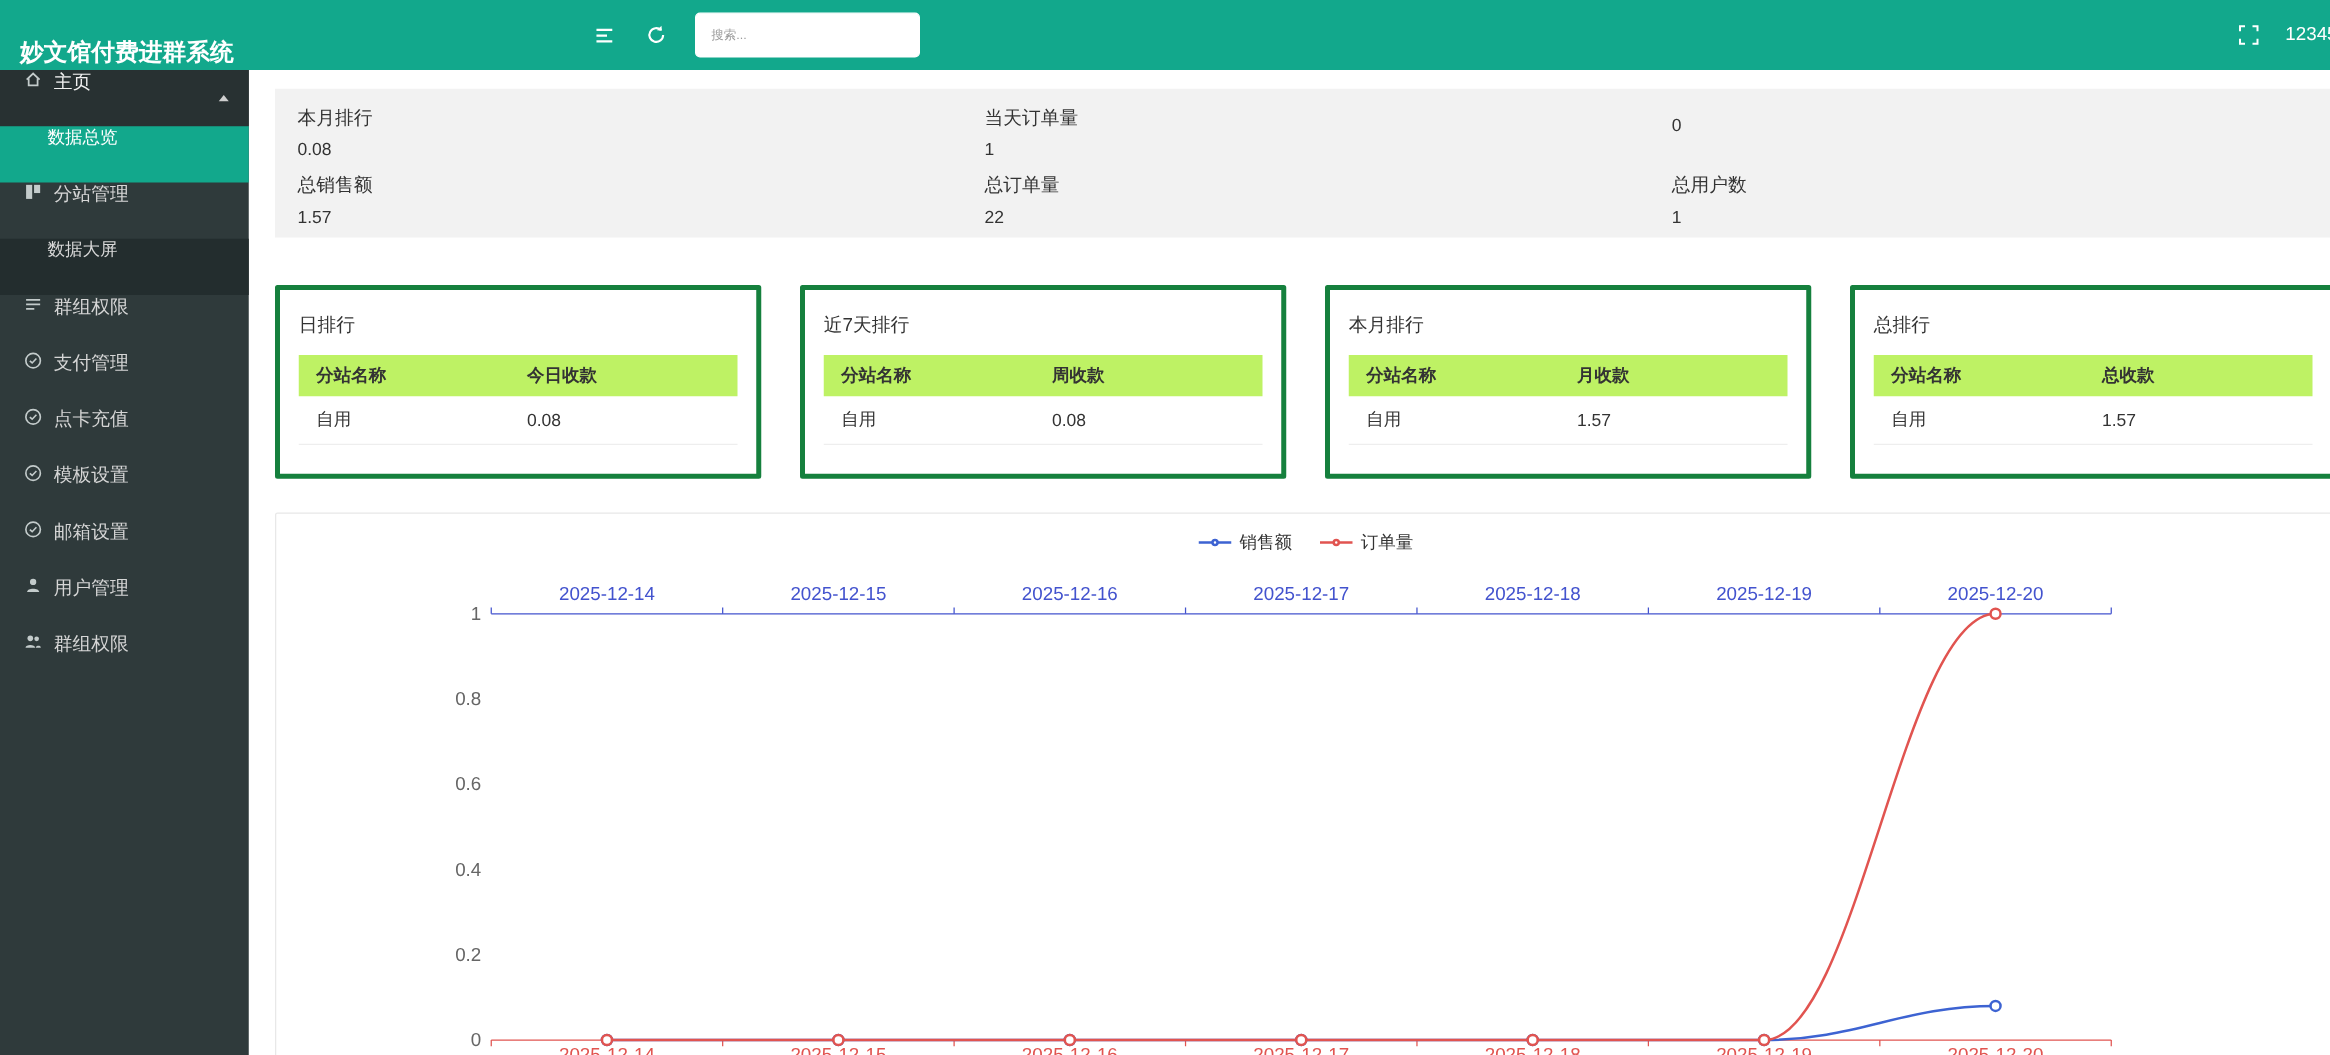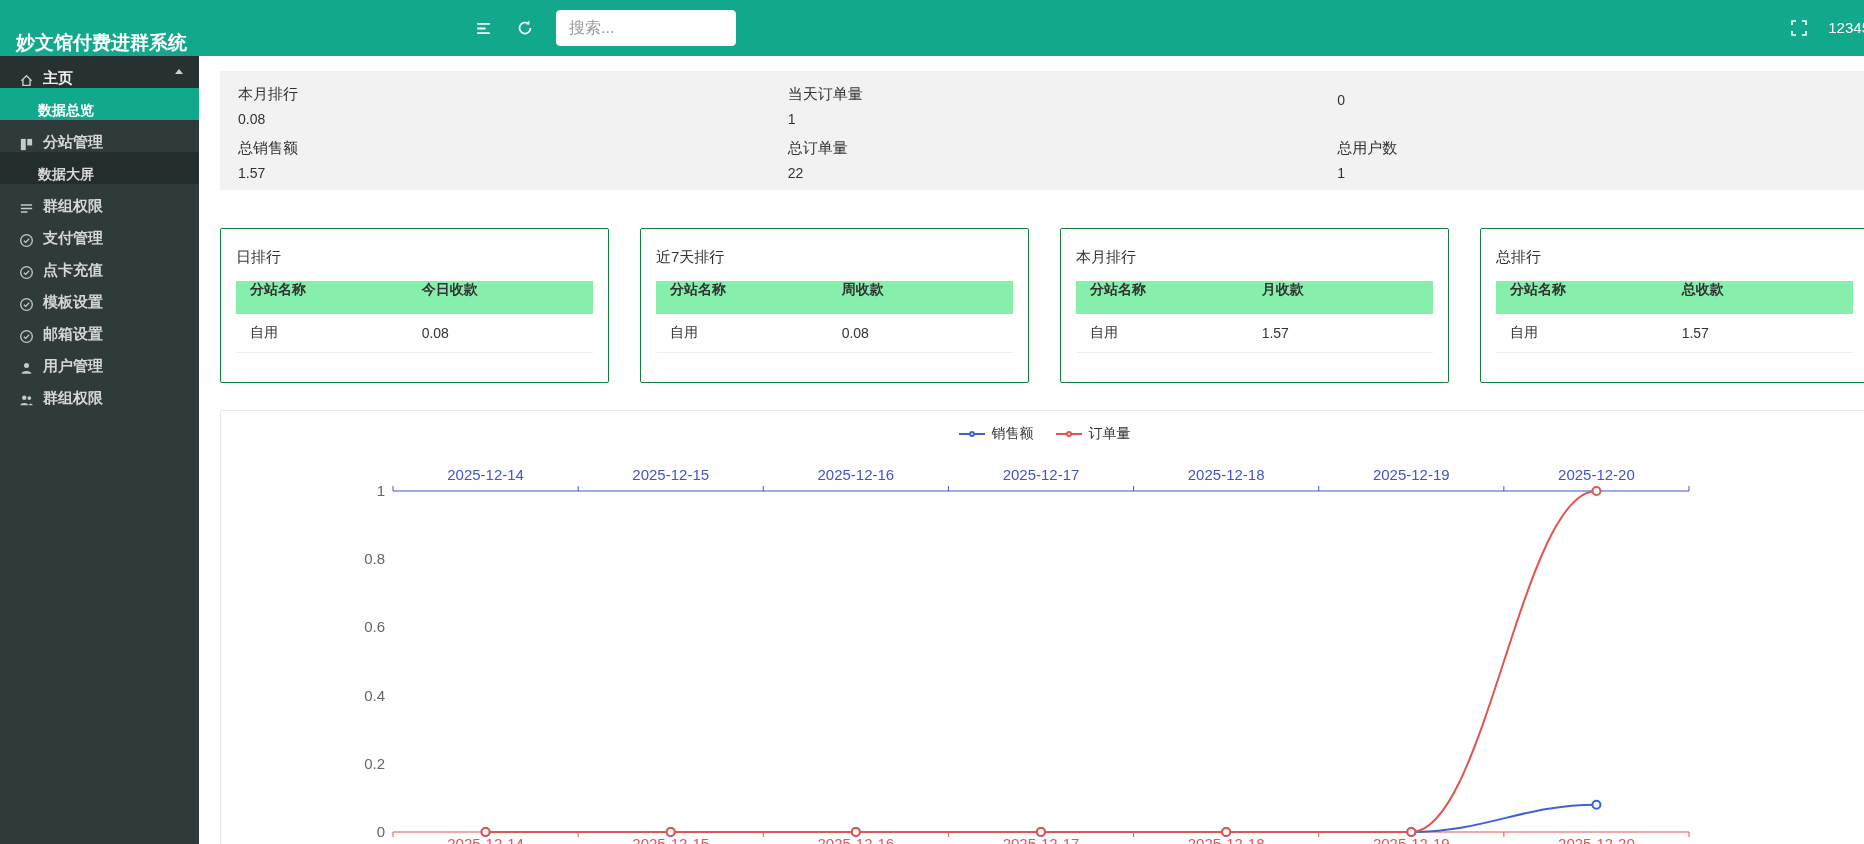--- a/index.html
+++ b/index.html
@@ -6,48 +6,48 @@
   html, body { width: 1864px; height: 844px; overflow: hidden; }
   body { font-family: "Liberation Sans", "DejaVu Sans", sans-serif; background: #fff; }
   .page { position: relative; width: 1864px; height: 844px; overflow: hidden; background: #fff; }
 
   
   .topbar { position: absolute; left: 0; top: 0; width: 1864px; height: 56px; background: #12A88C; z-index: 5; }
   .brand { position: absolute; left: 16px; top: 15px; line-height: 56px; color: #fff; font-size: 19px; font-weight: bold; white-space: nowrap; }
   .topbar-left { position: absolute; left: 472px; top: 0; height: 56px; display: flex; align-items: center; gap: 20px; }
   .topbar-right { position: absolute; right: -6px; top: 0; height: 56px; display: flex; align-items: center; gap: 18px; }
   .tb-icon { display: inline-flex; align-items: center; justify-content: center; width: 22px; height: 22px; color: #fff; cursor: pointer; }
-  .search { width: 180px; height: 36px; border: 1px solid #fff; border-radius: 4px; padding: 0 12px; font-size: 16px; color: #333; outline: none; background: #fff; }
+  .search { width: 180px; height: 36px; border: 1px solid #fff; border-radius: 4px; padding: 0 12px; font-size: 10px; color: #333; outline: none; background: #fff; }
   .search::placeholder { color: #9a9a9a; }
   .username { color: #fff; font-size: 15px; line-height: 56px; cursor: pointer; white-space: nowrap; }
 
   
   .sidebar { position: absolute; left: 0; top: 56px; width: 199px; height: 788px; background: #2F3A3B; z-index: 4; }
-  .nav-item { position: relative; height: 32px; display: flex; align-items: flex-end; padding-left: 19px; color: #d6d6d6; font-size: 15px; cursor: pointer; white-space: nowrap; font-weight: bold; }
+  .nav-item { position: relative; height: 45px; display: flex; align-items: flex-start; padding-left: 19px; color: #d6d6d6; font-size: 15px; cursor: pointer; white-space: nowrap; }
   .nav-item .nav-icon { display: inline-flex; width: 15px; height: 15px; margin-right: 9px; color: #c3cbcb; }
   .nav-item.parent-open { background: #283132; color: #f0f0f0; }
   .nav-item.sub { padding-left: 38px; font-size: 14px; background: #243030; }
   .nav-item.sub.active { background: #12A88C; color: #fff; }
   .nav-item.sub.darker { background: #232D2E; color: #d8d8d8; }
   .arrow-up { position: absolute; right: 16px; top: 50%; margin-top: -3px; width: 0; height: 0;
               border-left: 4.5px solid transparent; border-right: 4.5px solid transparent; border-bottom: 5px solid #cfcfcf; }
 
   
   .main { position: absolute; left: 199px; top: 56px; width: 1690px; height: 788px; }
   .stats-panel { margin: 15px 0 0 21px; width: 1649px; height: 119px; background: #F2F2F2;
                  display: grid; grid-template-columns: repeat(3, 1fr); grid-template-rows: 1fr 1fr; padding: 6px 0; }
   .stat-cell { padding: 8px 18px 2px 18px; }
   .stat-label { font-size: 15px; color: #333; }
   .stat-value { font-size: 14px; color: #333; margin-top: 7px; }
 
   .rankings { margin: 38px 0 0 21px; width: 1649px; display: flex; gap: 31px; }
-  .rank-card { width: 389px; height: 155px; background: #fff; border: 1px solid #15803d; border-radius: 2px; }
+  .rank-card { width: 389px; height: 155px; background: #fff; border: 4px solid #15803d; border-radius: 2px; }
   .rank-title { padding: 19px 15px 14px 15px; font-size: 15px; color: #333; }
   .rank-table { margin: 0 15px; }
-  .rank-thead { display: flex; background: #86efac; height: 33px; }
+  .rank-thead { display: flex; background: #bef264; height: 33px; align-items: center; }
   .rank-thead .c1, .rank-tr .c1 { width: 52%; padding-left: 14px; }
   .rank-thead .c2, .rank-tr .c2 { width: 48%; }
   .rank-thead span { font-size: 14px; font-weight: bold; color: #333; }
   .rank-tr { display: flex; height: 39px; align-items: center; border-bottom: 1px solid #EEE; }
   .rank-tr span { font-size: 14px; color: #333; }
 
   .chart-card { position: relative; margin: 27px 0 0 21px; width: 1649px; height: 470px; background: #fff; border: 1px solid #E8E8E8; border-radius: 2px; overflow: hidden; }
   .chart-legend { position: absolute; left: 0; right: 0; top: 14px; display: flex; justify-content: center; gap: 22px; z-index: 2; }
   .legend-item { display: inline-flex; align-items: center; cursor: pointer; }
   .lg-mark { position: relative; width: 26px; height: 10px; display: inline-block; }

